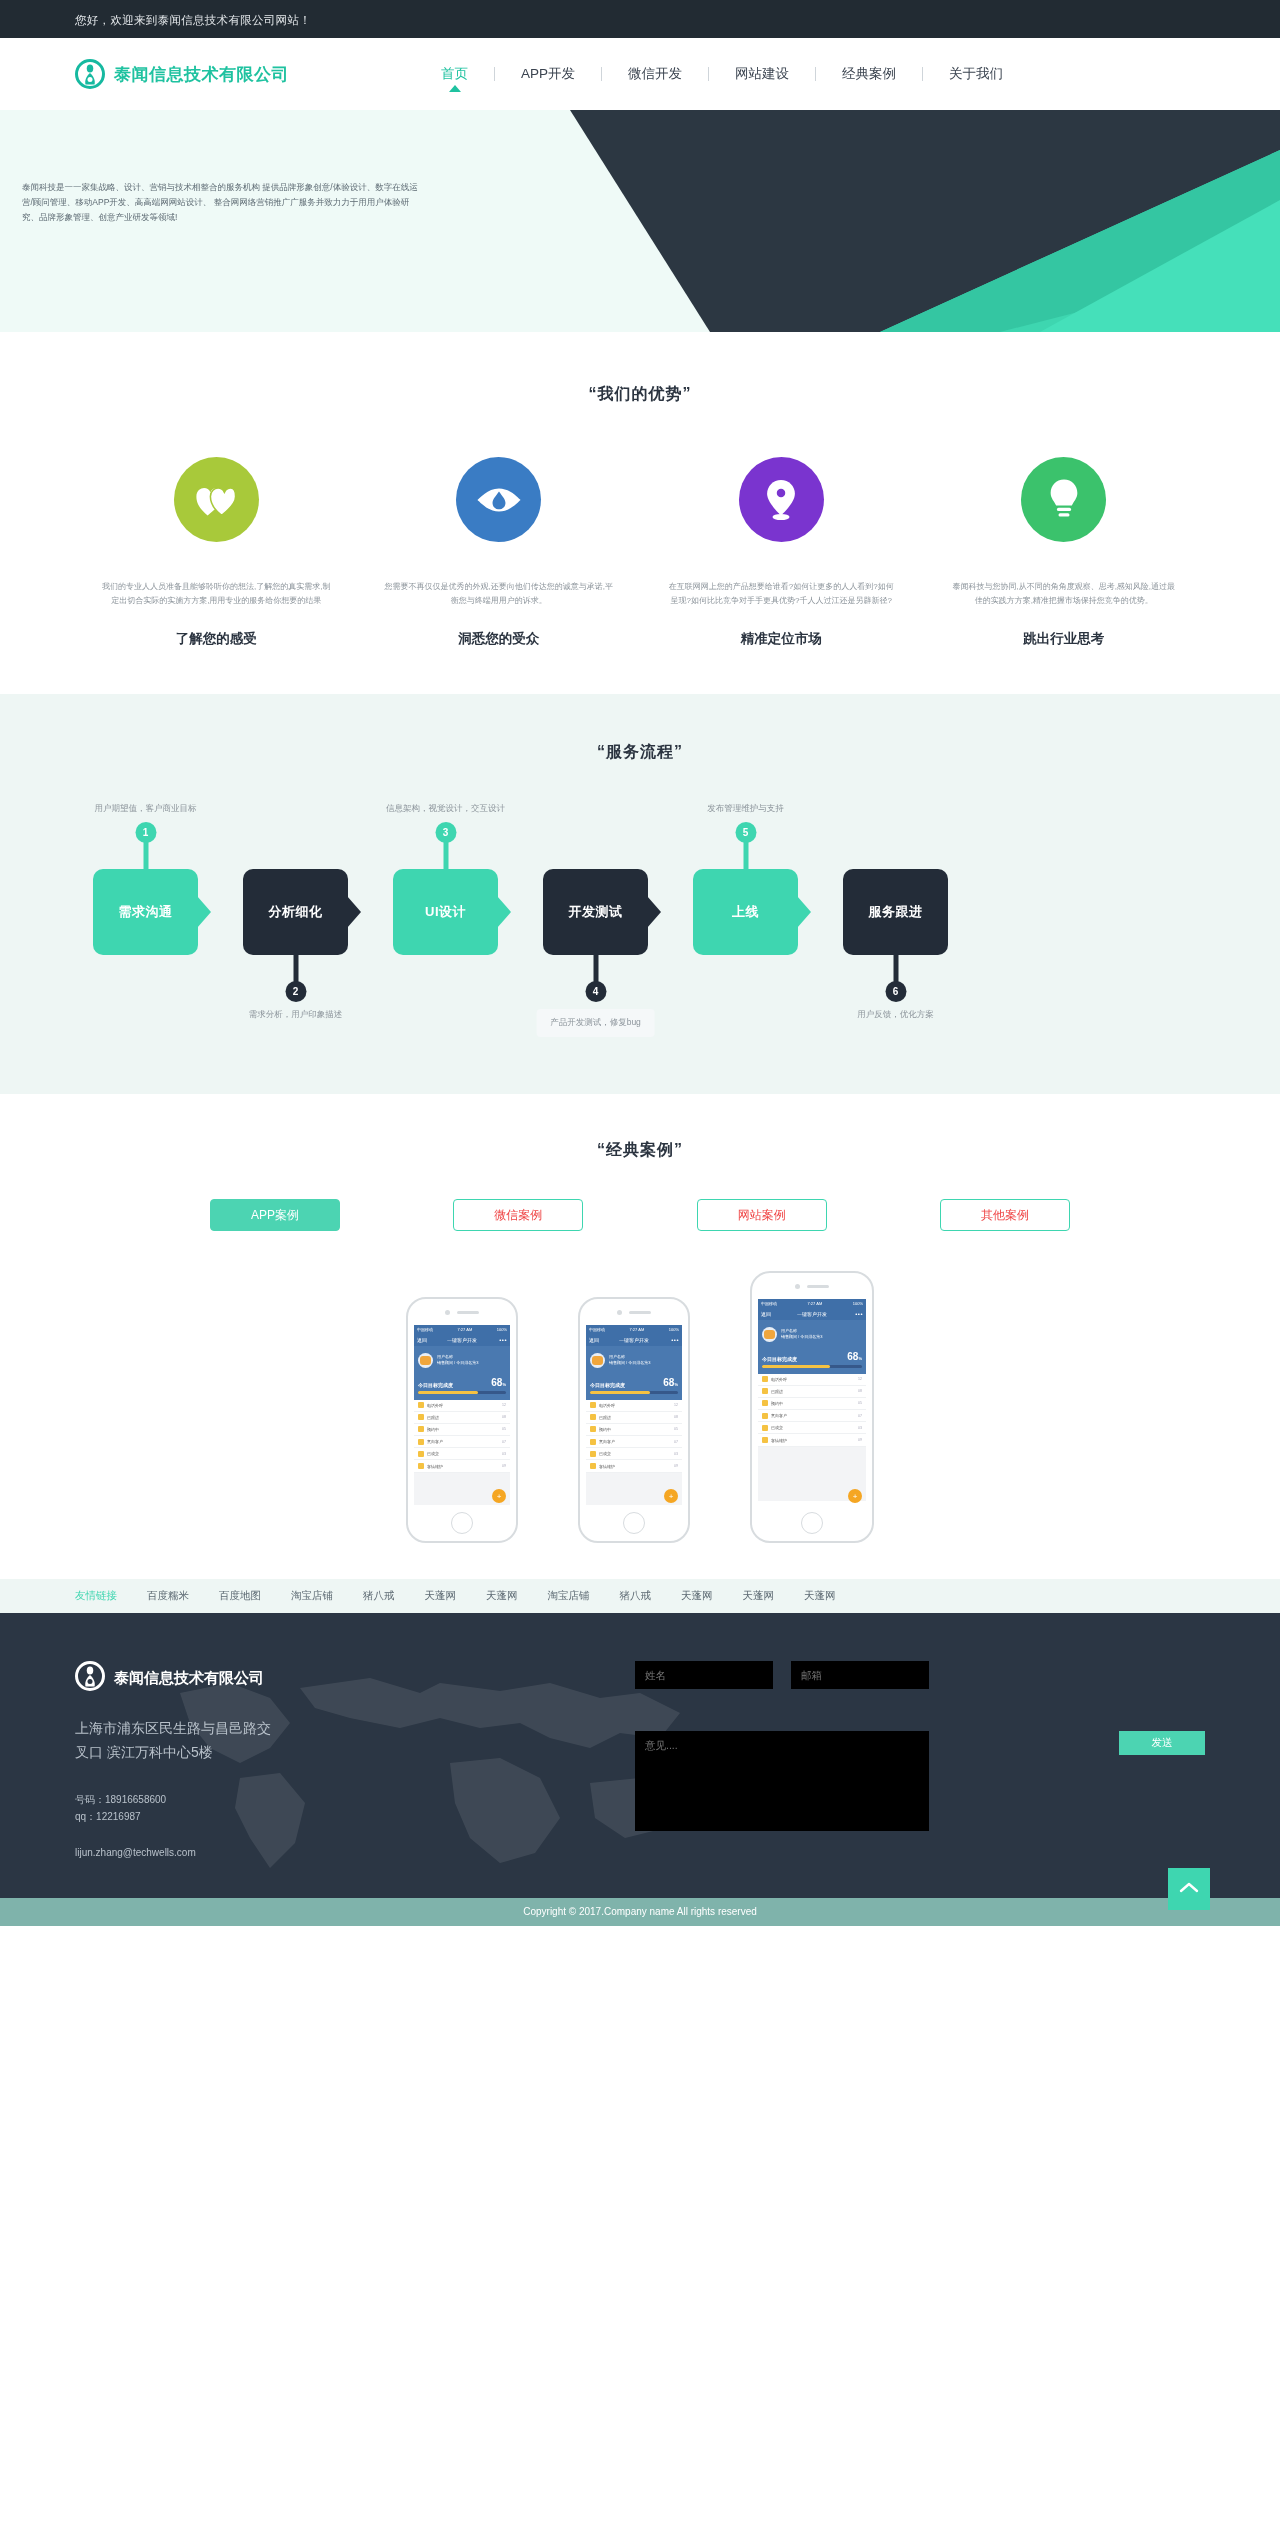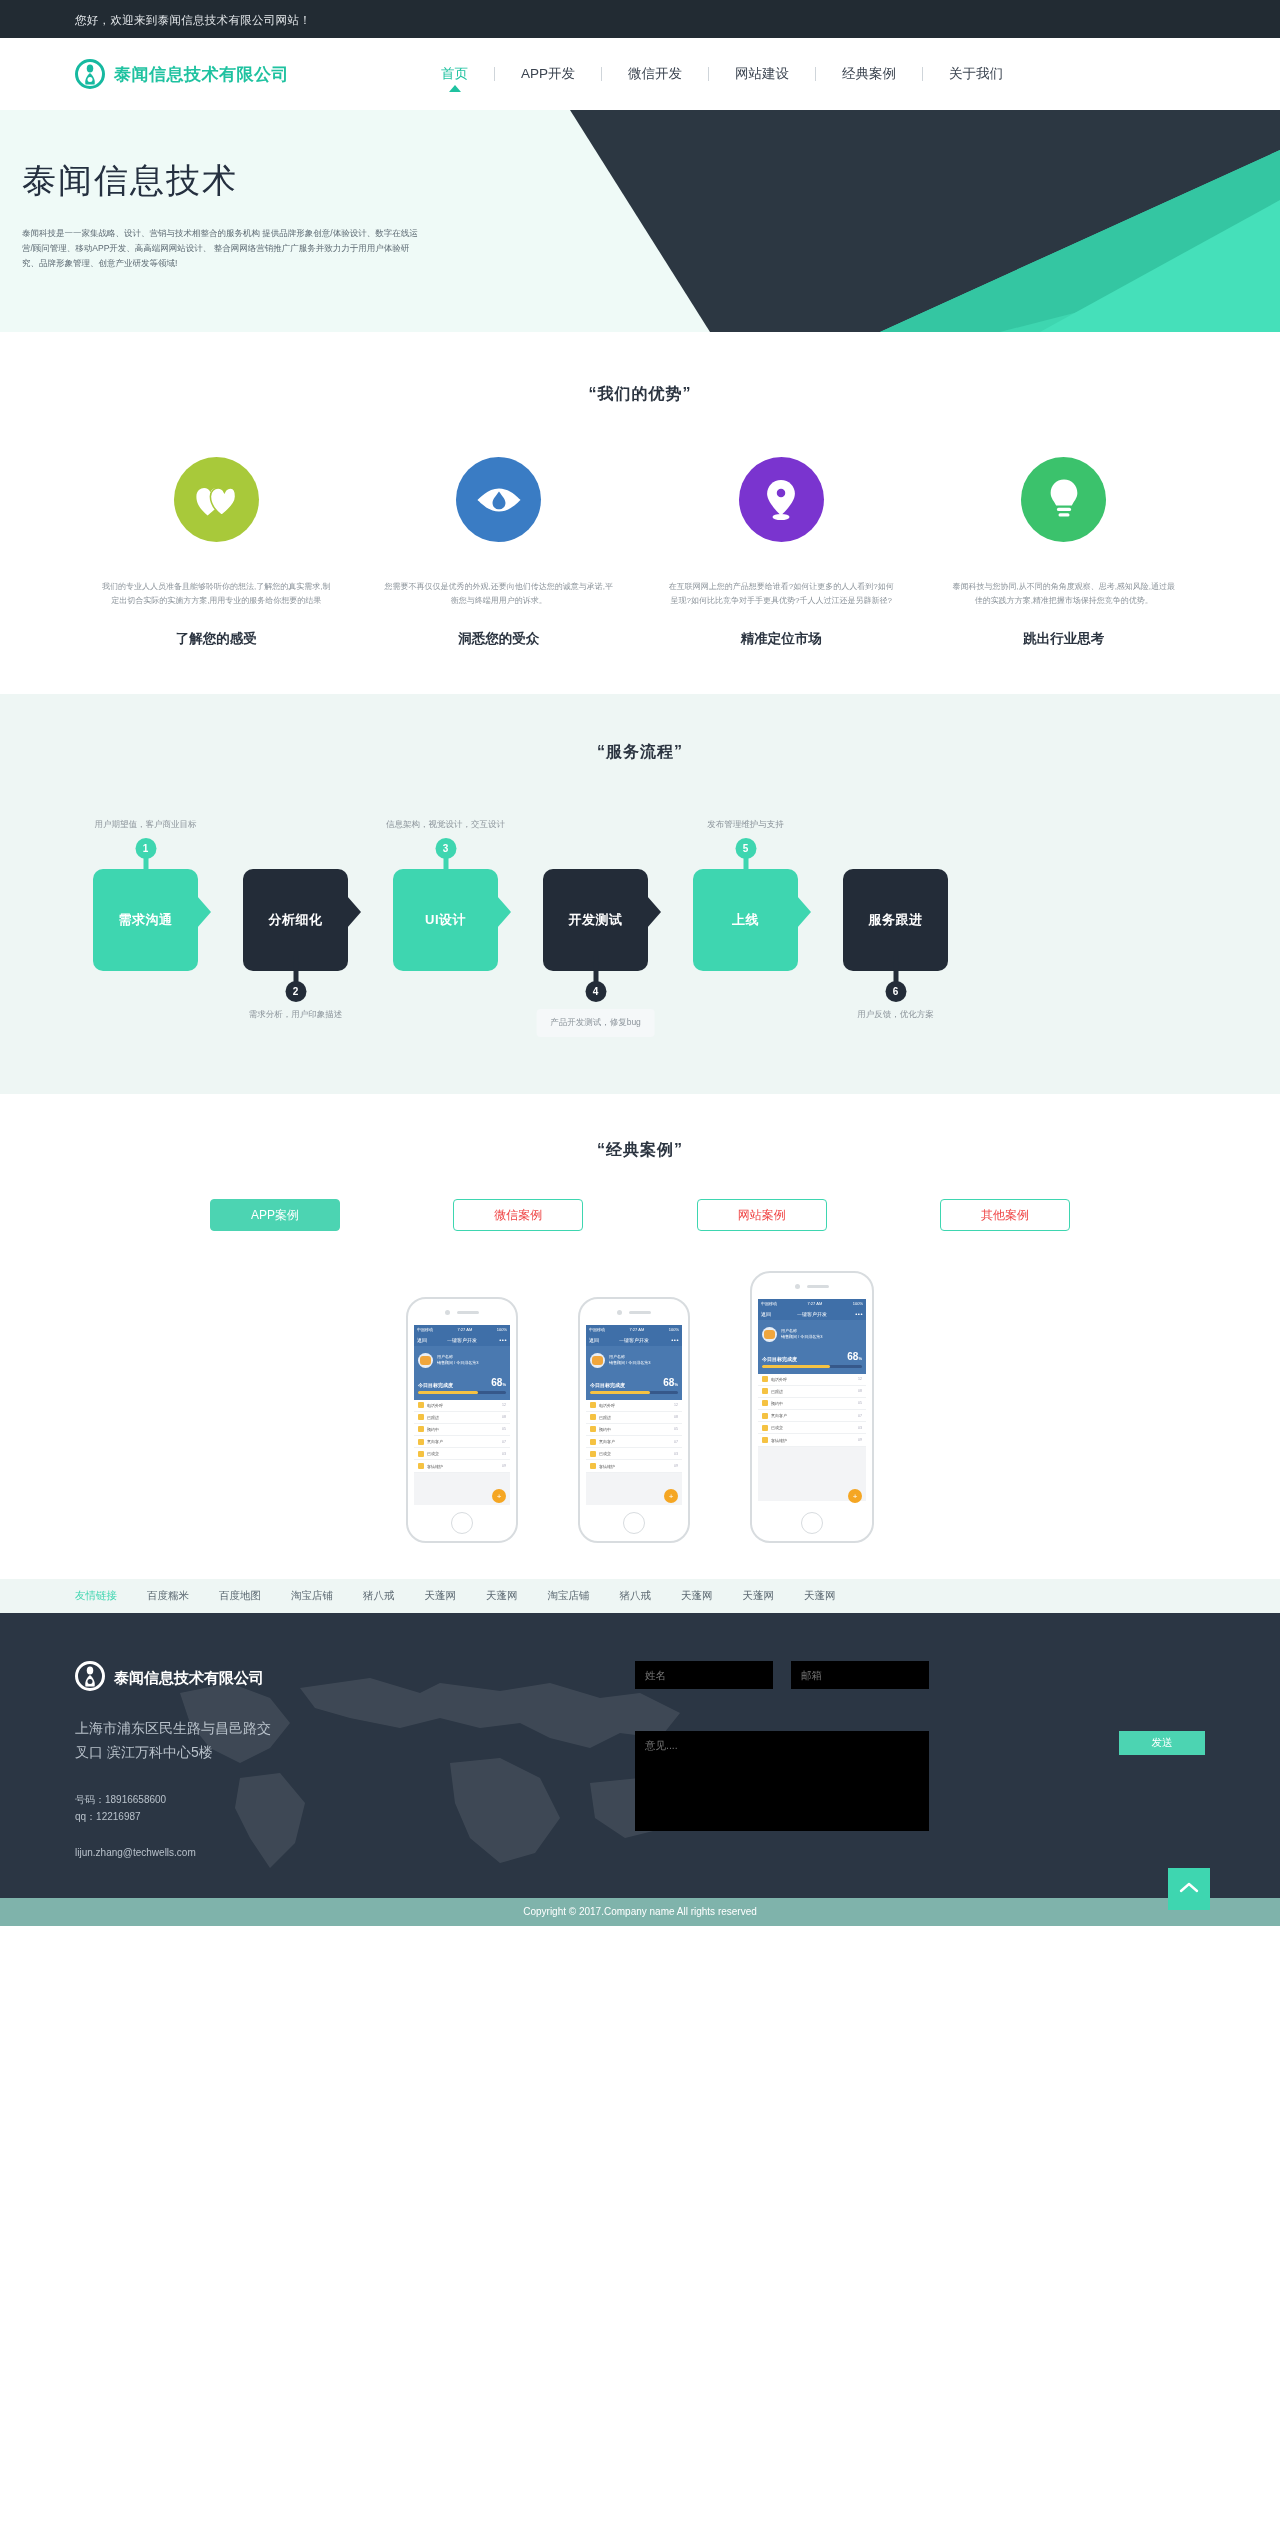--- a/index.html
+++ b/index.html
@@ -65,21 +65,21 @@
     margin-top:38px; font-size:8px; line-height:1.75; color:#8c949b; text-align:center;
     width:230px;
   }
   .adv-h { margin-top:22px; font-size:13.5px; font-weight:bold; color:#2b3440; }
 
   
   .proc-sec { background:#eef6f4; padding:48px 0 60px; }
   .proc-area { width:1130px; margin:46px auto 0; position:relative; height:225px; }
   .proc-item { position:absolute; top:60px; width:105px; }
   .proc-box {
-    width:105px; height:102px; display:flex; align-items:center; justify-content:center;
+    width:105px; height:86px; display:flex; align-items:center; justify-content:center;
     border-radius:10px; font-size:13px; font-weight:bold; letter-spacing:.5px; position:relative;
   }
   .proc-box.teal { background:#3ed6b0; color:#ffffff; }
   .proc-box.dark { background:#232c38; color:#ffffff; }
   .proc-arrow { position:absolute; right:-13px; top:27px; width:0; height:0;
     border-top:16px solid transparent; border-bottom:16px solid transparent; }
   .proc-arrow.teal { border-left:14px solid #3ed6b0; }
   .proc-arrow.dark { border-left:14px solid #232c38; }
 
   .pin-stem { position:absolute; left:50%; transform:translateX(-50%); width:5px; }
@@ -239,21 +239,20 @@
   </div>
 
   <div class="hero">
     <svg class="hero-art" viewBox="0 0 710 222" preserveAspectRatio="none">
       <polygon points="0,0 710,0 710,222 140,222" fill="#2c3742"></polygon>
       <polygon points="710,40 710,222 310,222" fill="#3ed6b0"></polygon>
       <polygon points="710,40 710,150 430,222 310,222" fill="#34c6a2"></polygon>
       <polygon points="710,90 710,222 470,222" fill="#45e0ba"></polygon>
     </svg>
     <div class="hero-copy">
-      <h1 class="hero-title">泰闻信息技术</h1>
       <p class="hero-desc">泰闻科技是一一家集战略、设计、营销与技术相整合的服务机构 提供品牌形象创意/体验设计、数字在线运营/顾问管理、移动APP开发、高高端网网站设计、 整合网网络营销推广广服务并致力力于用用户体验研究、品牌形象管理、创意产业研发等领域!</p>
     </div>
   </div>
 
   <div class="adv-sec">
     <div class="sec-title">“我们的优势”</div>
     <div class="adv-grid">
 
       <div class="adv-col">
         <div class="adv-circle" style="background:#a8c93a">

